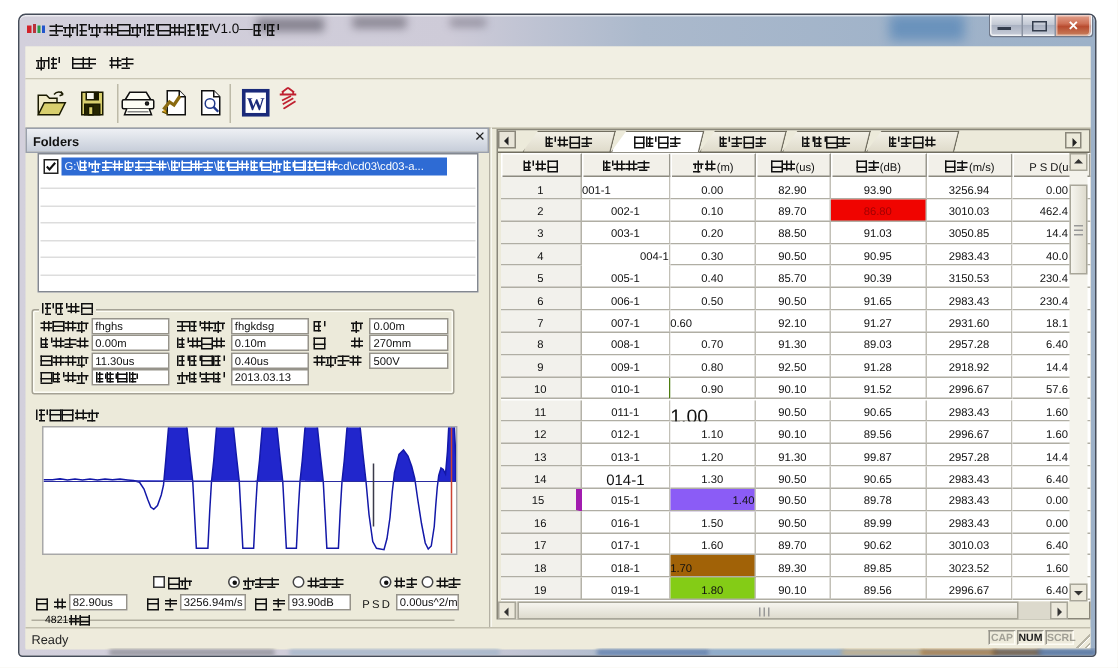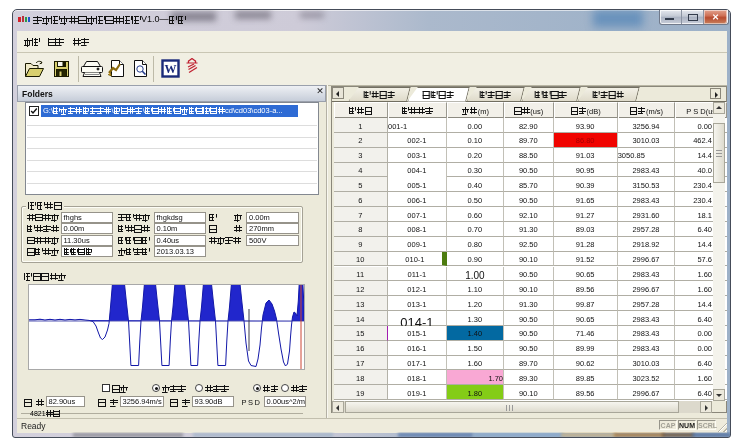--- a/index.html
+++ b/index.html
@@ -273,24 +273,24 @@
       <div style="position:absolute;left:113.30px;top:30.85px;width:57.20px;height:14.85px;background:#fff;border-right:1px solid #c2c0b7;border-bottom:1px solid #b0aea4;box-sizing:border-box;text-align:center;padding-top:3.5px;font-size:7.5px;color:#111">0.10</div>
       <div style="position:absolute;left:170.50px;top:30.85px;width:49.60px;height:14.85px;background:#fff;border-right:1px solid #c2c0b7;border-bottom:1px solid #b0aea4;box-sizing:border-box;text-align:center;padding-top:3.5px;font-size:7.5px;color:#111">89.70</div>
       <div style="position:absolute;left:220.10px;top:30.85px;width:64.10px;height:14.85px;background:#f00400;border-right:1px solid #c2c0b7;border-bottom:1px solid #b0aea4;box-sizing:border-box;text-align:center;padding-top:3.5px;font-size:7.5px;color:#a50000">86.80</div>
       <div style="position:absolute;left:284.20px;top:30.85px;width:57.60px;height:14.85px;background:#fff;border-right:1px solid #c2c0b7;border-bottom:1px solid #b0aea4;box-sizing:border-box;text-align:center;padding-top:3.5px;font-size:7.5px;color:#111">3010.03</div>
       <div style="position:absolute;left:341.80px;top:30.85px;width:51.70px;height:14.85px;background:#fff;border-bottom:1px solid #b0aea4;box-sizing:border-box;text-align:right;padding:3.5px 15px 0 0;font-size:7.5px;color:#111">462.4</div>
       <div style="position:absolute;left:0;top:45.70px;width:54.50px;height:14.85px;background:#f2f1ec;border-right:1px solid #b4b2a8;border-bottom:1px solid #b0aea4;box-sizing:border-box;text-align:center;padding-top:3.5px;font-size:7.5px;color:#111">3</div>
       <div style="position:absolute;left:54.50px;top:45.70px;width:58.80px;height:14.85px;background:#fff;border-right:1px solid #c2c0b7;border-bottom:1px solid #b0aea4;box-sizing:border-box;text-align:center;padding-top:3.5px;font-size:7.5px;color:#111">003-1</div>
       <div style="position:absolute;left:113.30px;top:45.70px;width:57.20px;height:14.85px;background:#fff;border-right:1px solid #c2c0b7;border-bottom:1px solid #b0aea4;box-sizing:border-box;text-align:center;padding-top:3.5px;font-size:7.5px;color:#111">0.20</div>
       <div style="position:absolute;left:170.50px;top:45.70px;width:49.60px;height:14.85px;background:#fff;border-right:1px solid #c2c0b7;border-bottom:1px solid #b0aea4;box-sizing:border-box;text-align:center;padding-top:3.5px;font-size:7.5px;color:#111">88.50</div>
       <div style="position:absolute;left:220.10px;top:45.70px;width:64.10px;height:14.85px;background:#fff;border-right:1px solid #c2c0b7;border-bottom:1px solid #b0aea4;box-sizing:border-box;text-align:center;padding-top:3.5px;font-size:7.5px;color:#111">91.03</div>
-      <div style="position:absolute;left:284.20px;top:45.70px;width:57.60px;height:14.85px;background:#fff;border-right:1px solid #c2c0b7;border-bottom:1px solid #b0aea4;box-sizing:border-box;padding-top:3.5px;font-size:7.5px;color:#111">3050.85</div>
+      <div style="position:absolute;left:284.20px;top:45.70px;width:57.60px;height:14.85px;background:#fff;border-right:1px solid #c2c0b7;border-bottom:1px solid #b0aea4;box-sizing:border-box;text-align:center;padding-top:3.5px;font-size:7.5px;color:#111">3050.85</div>
       <div style="position:absolute;left:341.80px;top:45.70px;width:51.70px;height:14.85px;background:#fff;border-bottom:1px solid #b0aea4;box-sizing:border-box;text-align:right;padding:3.5px 15px 0 0;font-size:7.5px;color:#111">14.4</div>
       <div style="position:absolute;left:0;top:60.55px;width:54.50px;height:14.85px;background:#f2f1ec;border-right:1px solid #b4b2a8;border-bottom:1px solid #b0aea4;box-sizing:border-box;text-align:center;padding-top:3.5px;font-size:7.5px;color:#111">4</div>
-      <div style="position:absolute;left:54.50px;top:60.55px;width:58.80px;height:17px;background:#fff;border-right:1px solid #c2c0b7;border-bottom:1px solid #b0aea4;box-sizing:border-box;text-align:center;padding-top:3.5px;font-size:7.5px;color:#111">004-1</div>
+      <div style="position:absolute;left:54.50px;top:60.55px;width:58.80px;height:17px;background:#fff;border-right:1px solid #c2c0b7;border-bottom:1px solid #b0aea4;box-sizing:border-box;text-align:right;padding-top:3.5px;font-size:7.5px;color:#111">004-1</div>
       <div style="position:absolute;left:113.30px;top:60.55px;width:57.20px;height:14.85px;background:#fff;border-right:1px solid #c2c0b7;border-bottom:1px solid #b0aea4;box-sizing:border-box;text-align:center;padding-top:3.5px;font-size:7.5px;color:#111">0.30</div>
       <div style="position:absolute;left:170.50px;top:60.55px;width:49.60px;height:14.85px;background:#fff;border-right:1px solid #c2c0b7;border-bottom:1px solid #b0aea4;box-sizing:border-box;text-align:center;padding-top:3.5px;font-size:7.5px;color:#111">90.50</div>
       <div style="position:absolute;left:220.10px;top:60.55px;width:64.10px;height:14.85px;background:#fff;border-right:1px solid #c2c0b7;border-bottom:1px solid #b0aea4;box-sizing:border-box;text-align:center;padding-top:3.5px;font-size:7.5px;color:#111">90.95</div>
       <div style="position:absolute;left:284.20px;top:60.55px;width:57.60px;height:14.85px;background:#fff;border-right:1px solid #c2c0b7;border-bottom:1px solid #b0aea4;box-sizing:border-box;text-align:center;padding-top:3.5px;font-size:7.5px;color:#111">2983.43</div>
       <div style="position:absolute;left:341.80px;top:60.55px;width:51.70px;height:14.85px;background:#fff;border-bottom:1px solid #b0aea4;box-sizing:border-box;text-align:right;padding:3.5px 15px 0 0;font-size:7.5px;color:#111">40.0</div>
       <div style="position:absolute;left:0;top:75.40px;width:54.50px;height:14.85px;background:#f2f1ec;border-right:1px solid #b4b2a8;border-bottom:1px solid #b0aea4;box-sizing:border-box;text-align:center;padding-top:3.5px;font-size:7.5px;color:#111">5</div>
       <div style="position:absolute;left:54.50px;top:75.40px;width:58.80px;height:14.85px;background:#fff;border-right:1px solid #c2c0b7;border-bottom:1px solid #b0aea4;box-sizing:border-box;text-align:center;padding-top:3.5px;font-size:7.5px;color:#111">005-1</div>
       <div style="position:absolute;left:113.30px;top:75.40px;width:57.20px;height:14.85px;background:#fff;border-right:1px solid #c2c0b7;border-bottom:1px solid #b0aea4;box-sizing:border-box;text-align:center;padding-top:3.5px;font-size:7.5px;color:#111">0.40</div>
       <div style="position:absolute;left:170.50px;top:75.40px;width:49.60px;height:14.85px;background:#fff;border-right:1px solid #c2c0b7;border-bottom:1px solid #b0aea4;box-sizing:border-box;text-align:center;padding-top:3.5px;font-size:7.5px;color:#111">85.70</div>
       <div style="position:absolute;left:220.10px;top:75.40px;width:64.10px;height:14.85px;background:#fff;border-right:1px solid #c2c0b7;border-bottom:1px solid #b0aea4;box-sizing:border-box;text-align:center;padding-top:3.5px;font-size:7.5px;color:#111">90.39</div>
@@ -298,98 +298,98 @@
       <div style="position:absolute;left:341.80px;top:75.40px;width:51.70px;height:14.85px;background:#fff;border-bottom:1px solid #b0aea4;box-sizing:border-box;text-align:right;padding:3.5px 15px 0 0;font-size:7.5px;color:#111">230.4</div>
       <div style="position:absolute;left:0;top:90.25px;width:54.50px;height:14.85px;background:#f2f1ec;border-right:1px solid #b4b2a8;border-bottom:1px solid #b0aea4;box-sizing:border-box;text-align:center;padding-top:3.5px;font-size:7.5px;color:#111">6</div>
       <div style="position:absolute;left:54.50px;top:90.25px;width:58.80px;height:14.85px;background:#fff;border-right:1px solid #c2c0b7;border-bottom:1px solid #b0aea4;box-sizing:border-box;text-align:center;padding-top:3.5px;font-size:7.5px;color:#111">006-1</div>
       <div style="position:absolute;left:113.30px;top:90.25px;width:57.20px;height:14.85px;background:#fff;border-right:1px solid #c2c0b7;border-bottom:1px solid #b0aea4;box-sizing:border-box;text-align:center;padding-top:3.5px;font-size:7.5px;color:#111">0.50</div>
       <div style="position:absolute;left:170.50px;top:90.25px;width:49.60px;height:14.85px;background:#fff;border-right:1px solid #c2c0b7;border-bottom:1px solid #b0aea4;box-sizing:border-box;text-align:center;padding-top:3.5px;font-size:7.5px;color:#111">90.50</div>
       <div style="position:absolute;left:220.10px;top:90.25px;width:64.10px;height:14.85px;background:#fff;border-right:1px solid #c2c0b7;border-bottom:1px solid #b0aea4;box-sizing:border-box;text-align:center;padding-top:3.5px;font-size:7.5px;color:#111">91.65</div>
       <div style="position:absolute;left:284.20px;top:90.25px;width:57.60px;height:14.85px;background:#fff;border-right:1px solid #c2c0b7;border-bottom:1px solid #b0aea4;box-sizing:border-box;text-align:center;padding-top:3.5px;font-size:7.5px;color:#111">2983.43</div>
       <div style="position:absolute;left:341.80px;top:90.25px;width:51.70px;height:14.85px;background:#fff;border-bottom:1px solid #b0aea4;box-sizing:border-box;text-align:right;padding:3.5px 15px 0 0;font-size:7.5px;color:#111">230.4</div>
       <div style="position:absolute;left:0;top:105.10px;width:54.50px;height:14.85px;background:#f2f1ec;border-right:1px solid #b4b2a8;border-bottom:1px solid #b0aea4;box-sizing:border-box;text-align:center;padding-top:3.5px;font-size:7.5px;color:#111">7</div>
       <div style="position:absolute;left:54.50px;top:105.10px;width:58.80px;height:14.85px;background:#fff;border-right:1px solid #c2c0b7;border-bottom:1px solid #b0aea4;box-sizing:border-box;text-align:center;padding-top:3.5px;font-size:7.5px;color:#111">007-1</div>
-      <div style="position:absolute;left:113.30px;top:105.10px;width:57.20px;height:14.85px;background:#fff;border-right:1px solid #c2c0b7;border-bottom:1px solid #b0aea4;box-sizing:border-box;text-align:center;padding-top:3.5px;font-size:7.5px;color:#111">0.60</div>
+      <div style="position:absolute;left:113.30px;top:105.10px;width:57.20px;height:14.85px;background:#fff;border-right:1px solid #c2c0b7;border-bottom:1px solid #b0aea4;box-sizing:border-box;text-align:left;padding-top:3.5px;font-size:7.5px;color:#111">0.60</div>
       <div style="position:absolute;left:170.50px;top:105.10px;width:49.60px;height:14.85px;background:#fff;border-right:1px solid #c2c0b7;border-bottom:1px solid #b0aea4;box-sizing:border-box;text-align:center;padding-top:3.5px;font-size:7.5px;color:#111">92.10</div>
       <div style="position:absolute;left:220.10px;top:105.10px;width:64.10px;height:14.85px;background:#fff;border-right:1px solid #c2c0b7;border-bottom:1px solid #b0aea4;box-sizing:border-box;text-align:center;padding-top:3.5px;font-size:7.5px;color:#111">91.27</div>
       <div style="position:absolute;left:284.20px;top:105.10px;width:57.60px;height:14.85px;background:#fff;border-right:1px solid #c2c0b7;border-bottom:1px solid #b0aea4;box-sizing:border-box;text-align:center;padding-top:3.5px;font-size:7.5px;color:#111">2931.60</div>
       <div style="position:absolute;left:341.80px;top:105.10px;width:51.70px;height:14.85px;background:#fff;border-bottom:1px solid #b0aea4;box-sizing:border-box;text-align:right;padding:3.5px 15px 0 0;font-size:7.5px;color:#111">18.1</div>
       <div style="position:absolute;left:0;top:119.95px;width:54.50px;height:14.85px;background:#f2f1ec;border-right:1px solid #b4b2a8;border-bottom:1px solid #b0aea4;box-sizing:border-box;text-align:center;padding-top:3.5px;font-size:7.5px;color:#111">8</div>
       <div style="position:absolute;left:54.50px;top:119.95px;width:58.80px;height:14.85px;background:#fff;border-right:1px solid #c2c0b7;border-bottom:1px solid #b0aea4;box-sizing:border-box;text-align:center;padding-top:3.5px;font-size:7.5px;color:#111">008-1</div>
       <div style="position:absolute;left:113.30px;top:119.95px;width:57.20px;height:14.85px;background:#fff;border-right:1px solid #c2c0b7;border-bottom:1px solid #b0aea4;box-sizing:border-box;text-align:center;padding-top:3.5px;font-size:7.5px;color:#111">0.70</div>
       <div style="position:absolute;left:170.50px;top:119.95px;width:49.60px;height:14.85px;background:#fff;border-right:1px solid #c2c0b7;border-bottom:1px solid #b0aea4;box-sizing:border-box;text-align:center;padding-top:3.5px;font-size:7.5px;color:#111">91.30</div>
       <div style="position:absolute;left:220.10px;top:119.95px;width:64.10px;height:14.85px;background:#fff;border-right:1px solid #c2c0b7;border-bottom:1px solid #b0aea4;box-sizing:border-box;text-align:center;padding-top:3.5px;font-size:7.5px;color:#111">89.03</div>
       <div style="position:absolute;left:284.20px;top:119.95px;width:57.60px;height:14.85px;background:#fff;border-right:1px solid #c2c0b7;border-bottom:1px solid #b0aea4;box-sizing:border-box;text-align:center;padding-top:3.5px;font-size:7.5px;color:#111">2957.28</div>
       <div style="position:absolute;left:341.80px;top:119.95px;width:51.70px;height:14.85px;background:#fff;border-bottom:1px solid #b0aea4;box-sizing:border-box;text-align:right;padding:3.5px 15px 0 0;font-size:7.5px;color:#111">6.40</div>
       <div style="position:absolute;left:0;top:134.80px;width:54.50px;height:14.85px;background:#f2f1ec;border-right:1px solid #b4b2a8;border-bottom:1px solid #b0aea4;box-sizing:border-box;text-align:center;padding-top:3.5px;font-size:7.5px;color:#111">9</div>
       <div style="position:absolute;left:54.50px;top:134.80px;width:58.80px;height:14.85px;background:#fff;border-right:1px solid #c2c0b7;border-bottom:1px solid #b0aea4;box-sizing:border-box;text-align:center;padding-top:3.5px;font-size:7.5px;color:#111">009-1</div>
       <div style="position:absolute;left:113.30px;top:134.80px;width:57.20px;height:14.85px;background:#fff;border-right:1px solid #c2c0b7;border-bottom:1px solid #b0aea4;box-sizing:border-box;text-align:center;padding-top:3.5px;font-size:7.5px;color:#111">0.80</div>
       <div style="position:absolute;left:170.50px;top:134.80px;width:49.60px;height:14.85px;background:#fff;border-right:1px solid #c2c0b7;border-bottom:1px solid #b0aea4;box-sizing:border-box;text-align:center;padding-top:3.5px;font-size:7.5px;color:#111">92.50</div>
       <div style="position:absolute;left:220.10px;top:134.80px;width:64.10px;height:14.85px;background:#fff;border-right:1px solid #c2c0b7;border-bottom:1px solid #b0aea4;box-sizing:border-box;text-align:center;padding-top:3.5px;font-size:7.5px;color:#111">91.28</div>
       <div style="position:absolute;left:284.20px;top:134.80px;width:57.60px;height:14.85px;background:#fff;border-right:1px solid #c2c0b7;border-bottom:1px solid #b0aea4;box-sizing:border-box;text-align:center;padding-top:3.5px;font-size:7.5px;color:#111">2918.92</div>
       <div style="position:absolute;left:341.80px;top:134.80px;width:51.70px;height:14.85px;background:#fff;border-bottom:1px solid #b0aea4;box-sizing:border-box;text-align:right;padding:3.5px 15px 0 0;font-size:7.5px;color:#111">14.4</div>
       <div style="position:absolute;left:0;top:149.65px;width:54.50px;height:14.85px;background:#f2f1ec;border-right:1px solid #b4b2a8;border-bottom:1px solid #b0aea4;box-sizing:border-box;text-align:center;padding-top:3.5px;font-size:7.5px;color:#111">10</div>
-      <div style="position:absolute;left:54.50px;top:149.65px;width:58.80px;height:14.85px;background:#fff;border-right:5px solid #4d7c0f;border-bottom:1px solid #b0aea4;box-sizing:border-box;text-align:center;padding-top:3.5px;font-size:7.5px;color:#111">010-1</div>
+      <div style="position:absolute;left:54.50px;top:149.65px;width:58.80px;height:14.85px;background:#fff;border-right:1px solid #4d7c0f;border-bottom:1px solid #b0aea4;box-sizing:border-box;text-align:center;padding-top:3.5px;font-size:7.5px;color:#111">010-1</div>
       <div style="position:absolute;left:113.30px;top:149.65px;width:57.20px;height:14.85px;background:#fff;border-right:1px solid #c2c0b7;border-bottom:1px solid #b0aea4;box-sizing:border-box;text-align:center;padding-top:3.5px;font-size:7.5px;color:#111">0.90</div>
       <div style="position:absolute;left:170.50px;top:149.65px;width:49.60px;height:14.85px;background:#fff;border-right:1px solid #c2c0b7;border-bottom:1px solid #b0aea4;box-sizing:border-box;text-align:center;padding-top:3.5px;font-size:7.5px;color:#111">90.10</div>
       <div style="position:absolute;left:220.10px;top:149.65px;width:64.10px;height:14.85px;background:#fff;border-right:1px solid #c2c0b7;border-bottom:1px solid #b0aea4;box-sizing:border-box;text-align:center;padding-top:3.5px;font-size:7.5px;color:#111">91.52</div>
       <div style="position:absolute;left:284.20px;top:149.65px;width:57.60px;height:14.85px;background:#fff;border-right:1px solid #c2c0b7;border-bottom:1px solid #b0aea4;box-sizing:border-box;text-align:center;padding-top:3.5px;font-size:7.5px;color:#111">2996.67</div>
       <div style="position:absolute;left:341.80px;top:149.65px;width:51.70px;height:14.85px;background:#fff;border-bottom:1px solid #b0aea4;box-sizing:border-box;text-align:right;padding:3.5px 15px 0 0;font-size:7.5px;color:#111">57.6</div>
       <div style="position:absolute;left:0;top:164.50px;width:54.50px;height:14.85px;background:#f2f1ec;border-right:1px solid #b4b2a8;border-bottom:1px solid #b0aea4;box-sizing:border-box;text-align:center;padding-top:3.5px;font-size:7.5px;color:#111">11</div>
       <div style="position:absolute;left:54.50px;top:164.50px;width:58.80px;height:14.85px;background:#fff;border-right:1px solid #c2c0b7;border-bottom:1px solid #b0aea4;box-sizing:border-box;text-align:center;padding-top:3.5px;font-size:7.5px;color:#111">011-1</div>
-      <div style="position:absolute;left:113.30px;top:164.50px;width:57.20px;height:14.85px;background:#fff;border-right:1px solid #c2c0b7;border-bottom:1px solid #b0aea4;box-sizing:border-box;text-align:center;padding-top:3.5px;font-size:10px;color:#111">1.00</div>
+      <div style="position:absolute;left:113.30px;top:164.50px;width:57.20px;height:14.85px;background:#fff;border-right:1px solid #c2c0b7;border-bottom:1px solid #b0aea4;box-sizing:border-box;text-align:left;padding-top:3.5px;font-size:13px;color:#111">1.00</div>
       <div style="position:absolute;left:170.50px;top:164.50px;width:49.60px;height:14.85px;background:#fff;border-right:1px solid #c2c0b7;border-bottom:1px solid #b0aea4;box-sizing:border-box;text-align:center;padding-top:3.5px;font-size:7.5px;color:#111">90.50</div>
       <div style="position:absolute;left:220.10px;top:164.50px;width:64.10px;height:14.85px;background:#fff;border-right:1px solid #c2c0b7;border-bottom:1px solid #b0aea4;box-sizing:border-box;text-align:center;padding-top:3.5px;font-size:7.5px;color:#111">90.65</div>
       <div style="position:absolute;left:284.20px;top:164.50px;width:57.60px;height:14.85px;background:#fff;border-right:1px solid #c2c0b7;border-bottom:1px solid #b0aea4;box-sizing:border-box;text-align:center;padding-top:3.5px;font-size:7.5px;color:#111">2983.43</div>
       <div style="position:absolute;left:341.80px;top:164.50px;width:51.70px;height:14.85px;background:#fff;border-bottom:1px solid #b0aea4;box-sizing:border-box;text-align:right;padding:3.5px 15px 0 0;font-size:7.5px;color:#111">1.60</div>
       <div style="position:absolute;left:0;top:179.35px;width:54.50px;height:14.85px;background:#f2f1ec;border-right:1px solid #b4b2a8;border-bottom:1px solid #b0aea4;box-sizing:border-box;text-align:center;padding-top:3.5px;font-size:7.5px;color:#111">12</div>
       <div style="position:absolute;left:54.50px;top:179.35px;width:58.80px;height:14.85px;background:#fff;border-right:1px solid #c2c0b7;border-bottom:1px solid #b0aea4;box-sizing:border-box;text-align:center;padding-top:3.5px;font-size:7.5px;color:#111">012-1</div>
       <div style="position:absolute;left:113.30px;top:179.35px;width:57.20px;height:14.85px;background:#fff;border-right:1px solid #c2c0b7;border-bottom:1px solid #b0aea4;box-sizing:border-box;text-align:center;padding-top:3.5px;font-size:7.5px;color:#111">1.10</div>
       <div style="position:absolute;left:170.50px;top:179.35px;width:49.60px;height:14.85px;background:#fff;border-right:1px solid #c2c0b7;border-bottom:1px solid #b0aea4;box-sizing:border-box;text-align:center;padding-top:3.5px;font-size:7.5px;color:#111">90.10</div>
       <div style="position:absolute;left:220.10px;top:179.35px;width:64.10px;height:14.85px;background:#fff;border-right:1px solid #c2c0b7;border-bottom:1px solid #b0aea4;box-sizing:border-box;text-align:center;padding-top:3.5px;font-size:7.5px;color:#111">89.56</div>
       <div style="position:absolute;left:284.20px;top:179.35px;width:57.60px;height:14.85px;background:#fff;border-right:1px solid #c2c0b7;border-bottom:1px solid #b0aea4;box-sizing:border-box;text-align:center;padding-top:3.5px;font-size:7.5px;color:#111">2996.67</div>
       <div style="position:absolute;left:341.80px;top:179.35px;width:51.70px;height:14.85px;background:#fff;border-bottom:1px solid #b0aea4;box-sizing:border-box;text-align:right;padding:3.5px 15px 0 0;font-size:7.5px;color:#111">1.60</div>
       <div style="position:absolute;left:0;top:194.20px;width:54.50px;height:14.85px;background:#f2f1ec;border-right:1px solid #b4b2a8;border-bottom:1px solid #b0aea4;box-sizing:border-box;text-align:center;padding-top:3.5px;font-size:7.5px;color:#111">13</div>
       <div style="position:absolute;left:54.50px;top:194.20px;width:58.80px;height:14.85px;background:#fff;border-right:1px solid #c2c0b7;border-bottom:1px solid #b0aea4;box-sizing:border-box;text-align:center;padding-top:3.5px;font-size:7.5px;color:#111">013-1</div>
       <div style="position:absolute;left:113.30px;top:194.20px;width:57.20px;height:14.85px;background:#fff;border-right:1px solid #c2c0b7;border-bottom:1px solid #b0aea4;box-sizing:border-box;text-align:center;padding-top:3.5px;font-size:7.5px;color:#111">1.20</div>
       <div style="position:absolute;left:170.50px;top:194.20px;width:49.60px;height:14.85px;background:#fff;border-right:1px solid #c2c0b7;border-bottom:1px solid #b0aea4;box-sizing:border-box;text-align:center;padding-top:3.5px;font-size:7.5px;color:#111">91.30</div>
       <div style="position:absolute;left:220.10px;top:194.20px;width:64.10px;height:14.85px;background:#fff;border-right:1px solid #c2c0b7;border-bottom:1px solid #b0aea4;box-sizing:border-box;text-align:center;padding-top:3.5px;font-size:7.5px;color:#111">99.87</div>
       <div style="position:absolute;left:284.20px;top:194.20px;width:57.60px;height:14.85px;background:#fff;border-right:1px solid #c2c0b7;border-bottom:1px solid #b0aea4;box-sizing:border-box;text-align:center;padding-top:3.5px;font-size:7.5px;color:#111">2957.28</div>
       <div style="position:absolute;left:341.80px;top:194.20px;width:51.70px;height:14.85px;background:#fff;border-bottom:1px solid #b0aea4;box-sizing:border-box;text-align:right;padding:3.5px 15px 0 0;font-size:7.5px;color:#111">14.4</div>
       <div style="position:absolute;left:0;top:209.05px;width:54.50px;height:14.85px;background:#f2f1ec;border-right:1px solid #b4b2a8;border-bottom:1px solid #b0aea4;box-sizing:border-box;text-align:center;padding-top:3.5px;font-size:7.5px;color:#111">14</div>
-      <div style="position:absolute;left:54.50px;top:209.05px;width:58.80px;height:14.85px;background:#fff;border-right:1px solid #c2c0b7;border-bottom:1px solid #b0aea4;box-sizing:border-box;text-align:center;padding-top:3.5px;font-size:13px;color:#111">014-1</div>
+      <div style="position:absolute;left:54.50px;top:209.05px;width:58.80px;height:14.85px;background:#fff;border-right:1px solid #c2c0b7;border-bottom:1px solid #b0aea4;box-sizing:border-box;text-align:center;padding-top:3.5px;font-size:10px;color:#111">014-1</div>
       <div style="position:absolute;left:113.30px;top:209.05px;width:57.20px;height:14.85px;background:#fff;border-right:1px solid #c2c0b7;border-bottom:1px solid #b0aea4;box-sizing:border-box;text-align:center;padding-top:3.5px;font-size:7.5px;color:#111">1.30</div>
       <div style="position:absolute;left:170.50px;top:209.05px;width:49.60px;height:14.85px;background:#fff;border-right:1px solid #c2c0b7;border-bottom:1px solid #b0aea4;box-sizing:border-box;text-align:center;padding-top:3.5px;font-size:7.5px;color:#111">90.50</div>
       <div style="position:absolute;left:220.10px;top:209.05px;width:64.10px;height:14.85px;background:#fff;border-right:1px solid #c2c0b7;border-bottom:1px solid #b0aea4;box-sizing:border-box;text-align:center;padding-top:3.5px;font-size:7.5px;color:#111">90.65</div>
       <div style="position:absolute;left:284.20px;top:209.05px;width:57.60px;height:14.85px;background:#fff;border-right:1px solid #c2c0b7;border-bottom:1px solid #b0aea4;box-sizing:border-box;text-align:center;padding-top:3.5px;font-size:7.5px;color:#111">2983.43</div>
       <div style="position:absolute;left:341.80px;top:209.05px;width:51.70px;height:14.85px;background:#fff;border-bottom:1px solid #b0aea4;box-sizing:border-box;text-align:right;padding:3.5px 15px 0 0;font-size:7.5px;color:#111">6.40</div>
-      <div style="position:absolute;left:0;top:223.90px;width:54.50px;height:14.85px;background:#f2f1ec;border-right:1px solid #a21caf;border-bottom:1px solid #b0aea4;box-sizing:border-box;text-align:center;padding-top:3.5px;font-size:7.5px;color:#111">15</div>
+      <div style="position:absolute;left:0;top:223.90px;width:54.50px;height:14.85px;background:#f2f1ec;border-right:4px solid #a21caf;border-bottom:1px solid #b0aea4;box-sizing:border-box;text-align:center;padding-top:3.5px;font-size:7.5px;color:#111">15</div>
       <div style="position:absolute;left:54.50px;top:223.90px;width:58.80px;height:14.85px;background:#fff;border-right:1px solid #c2c0b7;border-bottom:1px solid #b0aea4;box-sizing:border-box;text-align:center;padding-top:3.5px;font-size:7.5px;color:#111">015-1</div>
-      <div style="position:absolute;left:113.30px;top:223.90px;width:57.20px;height:14.85px;background:#0369a1;border-right:1px solid #c2c0b7;border-bottom:1px solid #b0aea4;box-sizing:border-box;text-align:center;padding-top:3.5px;font-size:7.5px;color:#111">1.40</div>
+      <div style="position:absolute;left:113.30px;top:223.90px;width:57.20px;height:14.85px;background:#8b5cf6;border-right:1px solid #c2c0b7;border-bottom:1px solid #b0aea4;box-sizing:border-box;text-align:right;padding-top:3.5px;font-size:7.5px;color:#111">1.40</div>
       <div style="position:absolute;left:170.50px;top:223.90px;width:49.60px;height:14.85px;background:#fff;border-right:1px solid #c2c0b7;border-bottom:1px solid #b0aea4;box-sizing:border-box;text-align:center;padding-top:3.5px;font-size:7.5px;color:#111">90.50</div>
-      <div style="position:absolute;left:220.10px;top:223.90px;width:64.10px;height:14.85px;background:#fff;border-right:1px solid #c2c0b7;border-bottom:1px solid #b0aea4;box-sizing:border-box;text-align:center;padding-top:3.5px;font-size:7.5px;color:#111">71.46</div>
+      <div style="position:absolute;left:220.10px;top:223.90px;width:64.10px;height:14.85px;background:#fff;border-right:1px solid #c2c0b7;border-bottom:1px solid #b0aea4;box-sizing:border-box;text-align:center;padding-top:3.5px;font-size:7.5px;color:#111">89.78</div>
       <div style="position:absolute;left:284.20px;top:223.90px;width:57.60px;height:14.85px;background:#fff;border-right:1px solid #c2c0b7;border-bottom:1px solid #b0aea4;box-sizing:border-box;text-align:center;padding-top:3.5px;font-size:7.5px;color:#111">2983.43</div>
       <div style="position:absolute;left:341.80px;top:223.90px;width:51.70px;height:14.85px;background:#fff;border-bottom:1px solid #b0aea4;box-sizing:border-box;text-align:right;padding:3.5px 15px 0 0;font-size:7.5px;color:#111">0.00</div>
       <div style="position:absolute;left:0;top:238.75px;width:54.50px;height:14.85px;background:#f2f1ec;border-right:1px solid #b4b2a8;border-bottom:1px solid #b0aea4;box-sizing:border-box;text-align:center;padding-top:3.5px;font-size:7.5px;color:#111">16</div>
       <div style="position:absolute;left:54.50px;top:238.75px;width:58.80px;height:14.85px;background:#fff;border-right:1px solid #c2c0b7;border-bottom:1px solid #b0aea4;box-sizing:border-box;text-align:center;padding-top:3.5px;font-size:7.5px;color:#111">016-1</div>
       <div style="position:absolute;left:113.30px;top:238.75px;width:57.20px;height:14.85px;background:#fff;border-right:1px solid #c2c0b7;border-bottom:1px solid #b0aea4;box-sizing:border-box;text-align:center;padding-top:3.5px;font-size:7.5px;color:#111">1.50</div>
       <div style="position:absolute;left:170.50px;top:238.75px;width:49.60px;height:14.85px;background:#fff;border-right:1px solid #c2c0b7;border-bottom:1px solid #b0aea4;box-sizing:border-box;text-align:center;padding-top:3.5px;font-size:7.5px;color:#111">90.50</div>
       <div style="position:absolute;left:220.10px;top:238.75px;width:64.10px;height:14.85px;background:#fff;border-right:1px solid #c2c0b7;border-bottom:1px solid #b0aea4;box-sizing:border-box;text-align:center;padding-top:3.5px;font-size:7.5px;color:#111">89.99</div>
       <div style="position:absolute;left:284.20px;top:238.75px;width:57.60px;height:14.85px;background:#fff;border-right:1px solid #c2c0b7;border-bottom:1px solid #b0aea4;box-sizing:border-box;text-align:center;padding-top:3.5px;font-size:7.5px;color:#111">2983.43</div>
       <div style="position:absolute;left:341.80px;top:238.75px;width:51.70px;height:14.85px;background:#fff;border-bottom:1px solid #b0aea4;box-sizing:border-box;text-align:right;padding:3.5px 15px 0 0;font-size:7.5px;color:#111">0.00</div>
       <div style="position:absolute;left:0;top:253.60px;width:54.50px;height:14.85px;background:#f2f1ec;border-right:1px solid #b4b2a8;border-bottom:1px solid #b0aea4;box-sizing:border-box;text-align:center;padding-top:3.5px;font-size:7.5px;color:#111">17</div>
       <div style="position:absolute;left:54.50px;top:253.60px;width:58.80px;height:14.85px;background:#fff;border-right:1px solid #c2c0b7;border-bottom:1px solid #b0aea4;box-sizing:border-box;text-align:center;padding-top:3.5px;font-size:7.5px;color:#111">017-1</div>
       <div style="position:absolute;left:113.30px;top:253.60px;width:57.20px;height:14.85px;background:#fff;border-right:1px solid #c2c0b7;border-bottom:1px solid #b0aea4;box-sizing:border-box;text-align:center;padding-top:3.5px;font-size:7.5px;color:#111">1.60</div>
       <div style="position:absolute;left:170.50px;top:253.60px;width:49.60px;height:14.85px;background:#fff;border-right:1px solid #c2c0b7;border-bottom:1px solid #b0aea4;box-sizing:border-box;text-align:center;padding-top:3.5px;font-size:7.5px;color:#111">89.70</div>
       <div style="position:absolute;left:220.10px;top:253.60px;width:64.10px;height:14.85px;background:#fff;border-right:1px solid #c2c0b7;border-bottom:1px solid #b0aea4;box-sizing:border-box;text-align:center;padding-top:3.5px;font-size:7.5px;color:#111">90.62</div>
       <div style="position:absolute;left:284.20px;top:253.60px;width:57.60px;height:14.85px;background:#fff;border-right:1px solid #c2c0b7;border-bottom:1px solid #b0aea4;box-sizing:border-box;text-align:center;padding-top:3.5px;font-size:7.5px;color:#111">3010.03</div>
       <div style="position:absolute;left:341.80px;top:253.60px;width:51.70px;height:14.85px;background:#fff;border-bottom:1px solid #b0aea4;box-sizing:border-box;text-align:right;padding:3.5px 15px 0 0;font-size:7.5px;color:#111">6.40</div>
       <div style="position:absolute;left:0;top:268.45px;width:54.50px;height:14.85px;background:#f2f1ec;border-right:1px solid #b4b2a8;border-bottom:1px solid #b0aea4;box-sizing:border-box;text-align:center;padding-top:3.5px;font-size:7.5px;color:#111">18</div>
       <div style="position:absolute;left:54.50px;top:268.45px;width:58.80px;height:14.85px;background:#fff;border-right:1px solid #c2c0b7;border-bottom:1px solid #b0aea4;box-sizing:border-box;text-align:center;padding-top:3.5px;font-size:7.5px;color:#111">018-1</div>
-      <div style="position:absolute;left:113.30px;top:268.45px;width:57.20px;height:14.85px;background:#f9a8d4;border-right:1px solid #c2c0b7;border-bottom:1px solid #b0aea4;box-sizing:border-box;text-align:right;padding-top:3.5px;font-size:7.5px;color:#111">1.70</div>
+      <div style="position:absolute;left:113.30px;top:268.45px;width:57.20px;height:14.85px;background:#a16207;border-right:1px solid #c2c0b7;border-bottom:1px solid #b0aea4;box-sizing:border-box;text-align:left;padding-top:3.5px;font-size:7.5px;color:#111">1.70</div>
       <div style="position:absolute;left:170.50px;top:268.45px;width:49.60px;height:14.85px;background:#fff;border-right:1px solid #c2c0b7;border-bottom:1px solid #b0aea4;box-sizing:border-box;text-align:center;padding-top:3.5px;font-size:7.5px;color:#111">89.30</div>
       <div style="position:absolute;left:220.10px;top:268.45px;width:64.10px;height:14.85px;background:#fff;border-right:1px solid #c2c0b7;border-bottom:1px solid #b0aea4;box-sizing:border-box;text-align:center;padding-top:3.5px;font-size:7.5px;color:#111">89.85</div>
       <div style="position:absolute;left:284.20px;top:268.45px;width:57.60px;height:14.85px;background:#fff;border-right:1px solid #c2c0b7;border-bottom:1px solid #b0aea4;box-sizing:border-box;text-align:center;padding-top:3.5px;font-size:7.5px;color:#111">3023.52</div>
       <div style="position:absolute;left:341.80px;top:268.45px;width:51.70px;height:14.85px;background:#fff;border-bottom:1px solid #b0aea4;box-sizing:border-box;text-align:right;padding:3.5px 15px 0 0;font-size:7.5px;color:#111">1.60</div>
       <div style="position:absolute;left:0;top:283.30px;width:54.50px;height:14.85px;background:#f2f1ec;border-right:1px solid #b4b2a8;border-bottom:1px solid #b0aea4;box-sizing:border-box;text-align:center;padding-top:3.5px;font-size:7.5px;color:#111">19</div>
       <div style="position:absolute;left:54.50px;top:283.30px;width:58.80px;height:14.85px;background:#fff;border-right:1px solid #c2c0b7;border-bottom:1px solid #b0aea4;box-sizing:border-box;text-align:center;padding-top:3.5px;font-size:7.5px;color:#111">019-1</div>
       <div style="position:absolute;left:113.30px;top:283.30px;width:57.20px;height:14.85px;background:#84cc16;border-right:1px solid #c2c0b7;border-bottom:1px solid #b0aea4;box-sizing:border-box;text-align:center;padding-top:3.5px;font-size:7.5px;color:#111">1.80</div>
       <div style="position:absolute;left:170.50px;top:283.30px;width:49.60px;height:14.85px;background:#fff;border-right:1px solid #c2c0b7;border-bottom:1px solid #b0aea4;box-sizing:border-box;text-align:center;padding-top:3.5px;font-size:7.5px;color:#111">90.10</div>
       <div style="position:absolute;left:220.10px;top:283.30px;width:64.10px;height:14.85px;background:#fff;border-right:1px solid #c2c0b7;border-bottom:1px solid #b0aea4;box-sizing:border-box;text-align:center;padding-top:3.5px;font-size:7.5px;color:#111">89.56</div>
       <div style="position:absolute;left:284.20px;top:283.30px;width:57.60px;height:14.85px;background:#fff;border-right:1px solid #c2c0b7;border-bottom:1px solid #b0aea4;box-sizing:border-box;text-align:center;padding-top:3.5px;font-size:7.5px;color:#111">2996.67</div>

